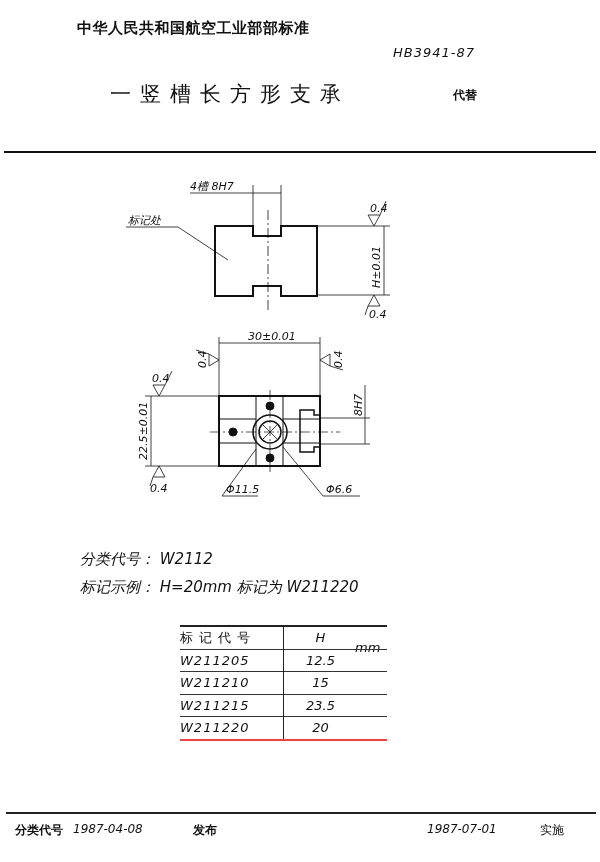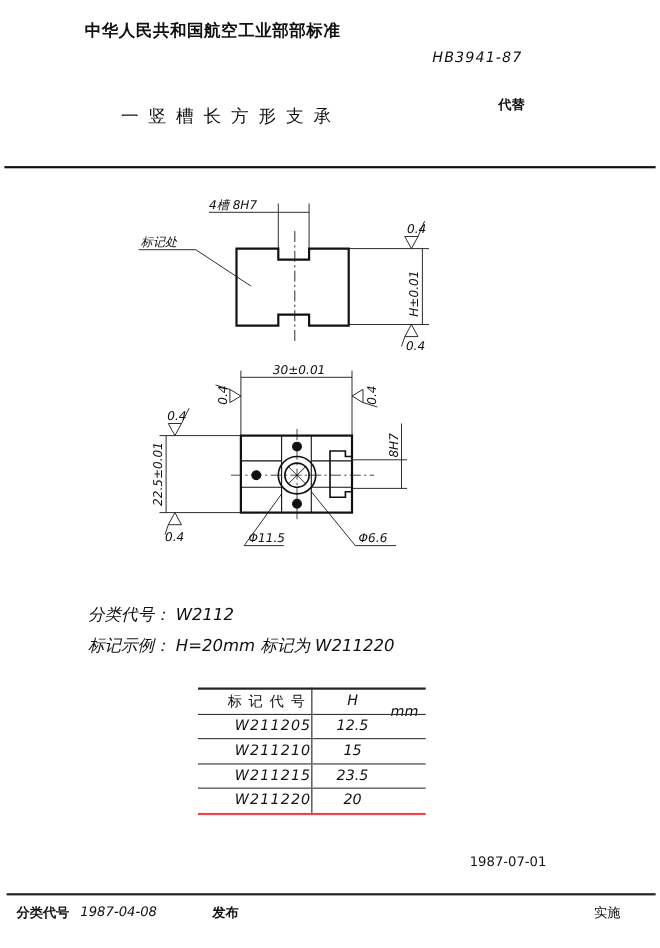--- a/index.html
+++ b/index.html
@@ -1,40 +1,40 @@
 <!DOCTYPE html>
 <html><head>
   <meta charset="utf-8">
   <style>
     html, body { margin: 0; padding: 0; background: #ffffff; }
     body { width: 600px; height: 862px; position: relative; overflow: hidden;
            font-family: "DejaVu Sans", sans-serif; color: #111; }
     .abs { position: absolute; white-space: nowrap; }
     .org { left: 77px; top: 19px; font-size: 15px; font-weight: bold; letter-spacing: 0.5px; }
     .stdno { left: 393px; top: 45px; font-size: 13px; font-style: italic; letter-spacing: 1px; }
-    .title { left: 110px; top: 96px; font-size: 16px; letter-spacing: 9px; font-family: "DejaVu Serif", serif; }
+    .title { left: 110px; top: 80px; font-size: 21px; letter-spacing: 9px; font-family: "DejaVu Serif", serif; }
     .replace { left: 405px; top: 87px; font-size: 12px; font-weight: bold; margin-left: 48px; }
     .rule-top { position: absolute; left: 4px; top: 151px; width: 592px; height: 2px; background: #111; }
     .rule-bot { position: absolute; left: 6px; top: 812px; width: 590px; height: 2px; background: #222; }
     .classline { left: 80px; top: 550px; font-size: 15px; font-style: italic; }
     .exline { left: 80px; top: 578px; font-size: 15px; font-style: italic; }
     .unit { left: 355px; top: 640px; font-size: 13px; font-style: italic; }
     table.spec { position: absolute; left: 180px; top: 625px; width: 207px; border-collapse: collapse;
                  font-size: 13px; font-style: italic; }
     table.spec td, table.spec th { height: 21.5px; padding: 0; font-weight: normal; }
     table.spec tr { border-bottom: 1px solid #333; }
     table.spec tr:first-child { border-top: 2px solid #222; }
     table.spec tr:last-child { border-bottom: 2px solid #ef4444; }
-    table.spec .c1 { width: 103px; border-right: 1px solid #222; text-align: right; letter-spacing: 1px; margin-top: 24px; }
+    table.spec .c1 { width: 103px; border-right: 1px solid #222; text-align: left; letter-spacing: 1px; margin-top: 24px; }
     table.spec .c2 { text-align: center; padding-right: 30px; }
     table.spec th.c1 { letter-spacing: 6px; font-style: normal; }
     .foot-org { left: 15px; top: 822px; font-size: 12px; font-weight: bold; }
     .foot-d1 { left: 73px; top: 822px; font-size: 12px; font-style: italic; }
     .foot-pub { left: 193px; top: 822px; font-size: 12px; font-weight: bold; }
-    .foot-d2 { left: 427px; top: 776px; font-size: 12px; }
+    .foot-d2 { left: 427px; top: 822px; font-size: 12px; font-style: italic; }
     .foot-impl { left: 540px; top: 822px; font-size: 12px; font-weight: normal; }
     svg.drawing { position: absolute; left: 0; top: 0; }
     svg text { font-family: "DejaVu Sans", sans-serif; font-style: italic; fill: #111; }
   </style>
 </head>
 <body>
 
 <div class="abs org">中华人民共和国航空工业部部标准</div>
 <div class="abs stdno">HB3941-87</div>
 <div class="abs title">一竖槽长方形支承</div>

